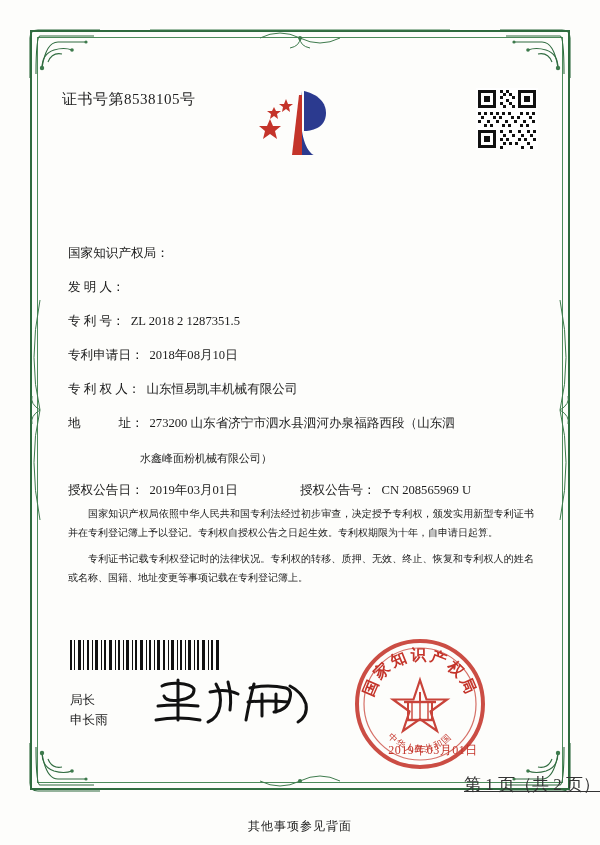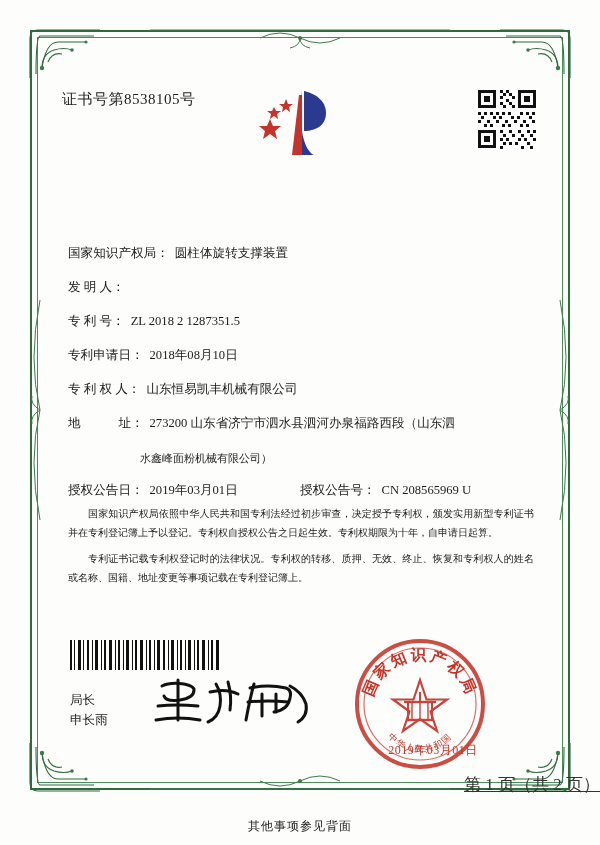--- a/index.html
+++ b/index.html
@@ -407,21 +407,20 @@
         <rect x="54" y="58" width="3" height="3"></rect>
       </g>
     </svg>
   </div>
 
 
   <div class="fields">
 
     <div class="row">
       <span class="lbl">国家知识产权局：</span>
-      <span class="val">圆柱体旋转支撑装置</span>
     </div>
 
     <div class="row">
       <span class="lbl">发 明 人：</span>
     </div>
 
     <div class="row">
       <span class="lbl">专 利 号：</span>
       <span class="val">ZL 2018 2 1287351.5</span>
     </div>

